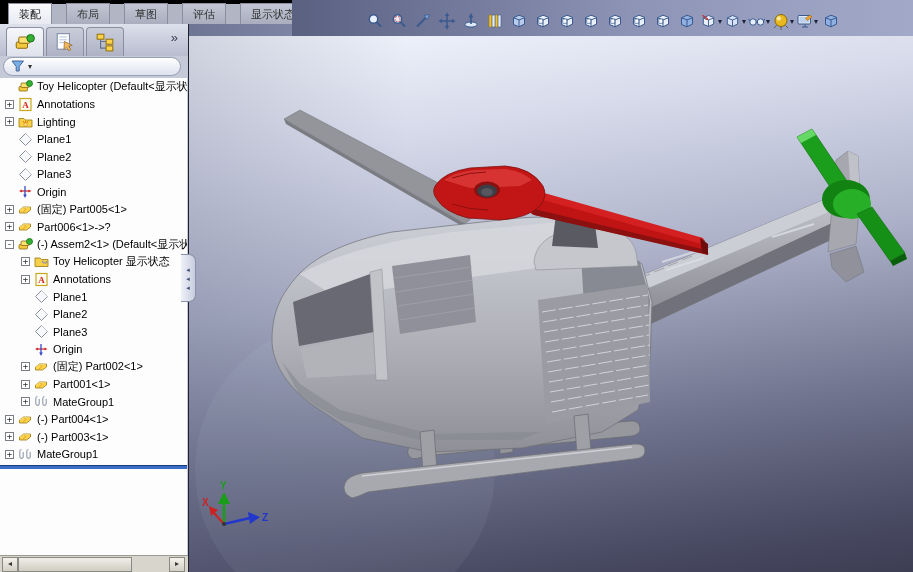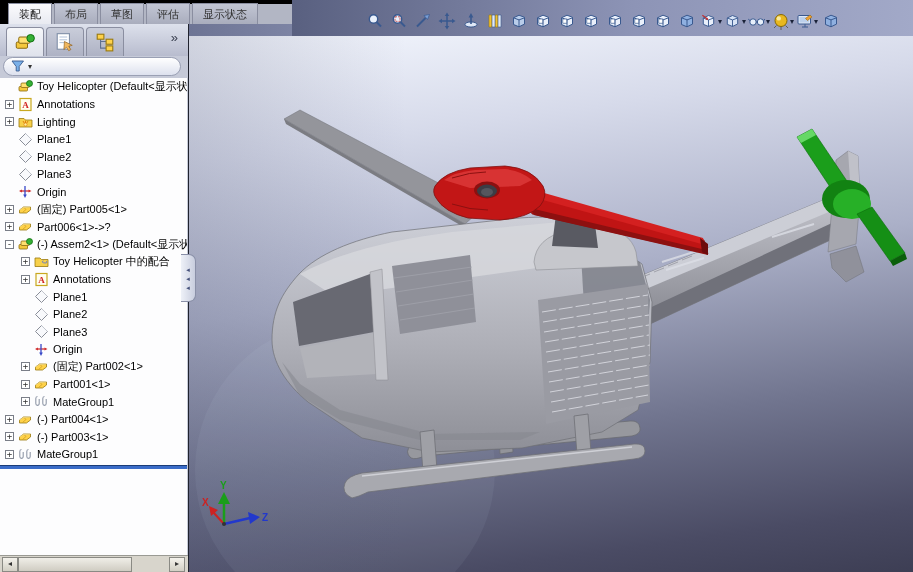--- a/index.html
+++ b/index.html
@@ -2,21 +2,21 @@
 <html><head>
 <meta charset="utf-8">
 <style>
   html,body{margin:0;padding:0;background:#000;}
   #app{position:relative;width:913px;height:572px;background:#000;overflow:hidden;
        font-family:"Liberation Sans",sans-serif;font-size:11px;color:#111;}
 
   
   .tabbar{position:absolute;left:8px;top:4px;width:284px;height:20px;background:#b2b6c4;
           display:flex;align-items:flex-end;border-bottom:1px solid #8a8ea0;}
-  .rtab{height:16px;line-height:16px;padding:2px 10px;margin-right:2px;font-size:11px;color:#333;
+  .rtab{height:16px;line-height:16px;padding:2px 10px;margin-right:14px;font-size:11px;color:#333;
         background:linear-gradient(#c2c6d4,#a9adbd);border:1px solid #8a8ea0;border-bottom:none;
         white-space:nowrap;cursor:default;}
   .rtab.active{background:linear-gradient(#fbfbfd,#e8eaf1);color:#111;}
   .slate{position:absolute;left:292px;top:0;width:621px;height:36px;
          background:linear-gradient(90deg,#596080,#8d94b6 55%,#a2a9c8);}
   .slate2{position:absolute;left:188px;top:24px;width:104px;height:12px;
           background:linear-gradient(90deg,#6d7494,#7d84a4);}
   .view-toolbar{position:absolute;left:364px;top:9px;height:24px;display:flex;gap:2px;align-items:center;}
   .ticon{width:22px;height:22px;display:flex;align-items:center;justify-content:center;cursor:default;}
   .ticon .dd{font-size:8px;color:#1a2238;margin-left:1px;}
@@ -492,21 +492,21 @@
           <span class="tlabel">(-) Assem2&lt;1&gt; (Default&lt;显示状态</span>
         </div>
         <div class="trow" style="padding-left: 21px;">
           <span class="ebox">+</span>
           <span class="ticn">
             <svg width="15" height="15" viewBox="0 0 15 15">
               <path d="M1 4h5l1.5 1.5H14v7H1z" fill="#f7d04a" stroke="#9a7a10" stroke-width=".8"></path>
               <path d="M9.5 6.8c-1.5 0-1.5 2 0 2l2.5.2c1.2 0 1.2-1.8 0-1.8" fill="none" stroke="#7080c0" stroke-width="1"></path>
             </svg>
           </span>
-          <span class="tlabel">Toy Helicopter 中的配合</span>
+          <span class="tlabel">Toy Helicopter 显示状态</span>
         </div>
         <div class="trow" style="padding-left: 21px;">
           <span class="ebox">+</span>
           <span class="ticn">
             <svg width="15" height="15" viewBox="0 0 15 15">
               <rect x="2" y="1.5" width="11" height="12" fill="#fffef0" stroke="#c8a820" stroke-width="1.2"></rect>
               <text x="7.5" y="11" text-anchor="middle" font-size="9" font-weight="bold" fill="#d02020" font-family="Liberation Serif, serif">A</text>
             </svg>
           </span>
           <span class="tlabel">Annotations</span>

